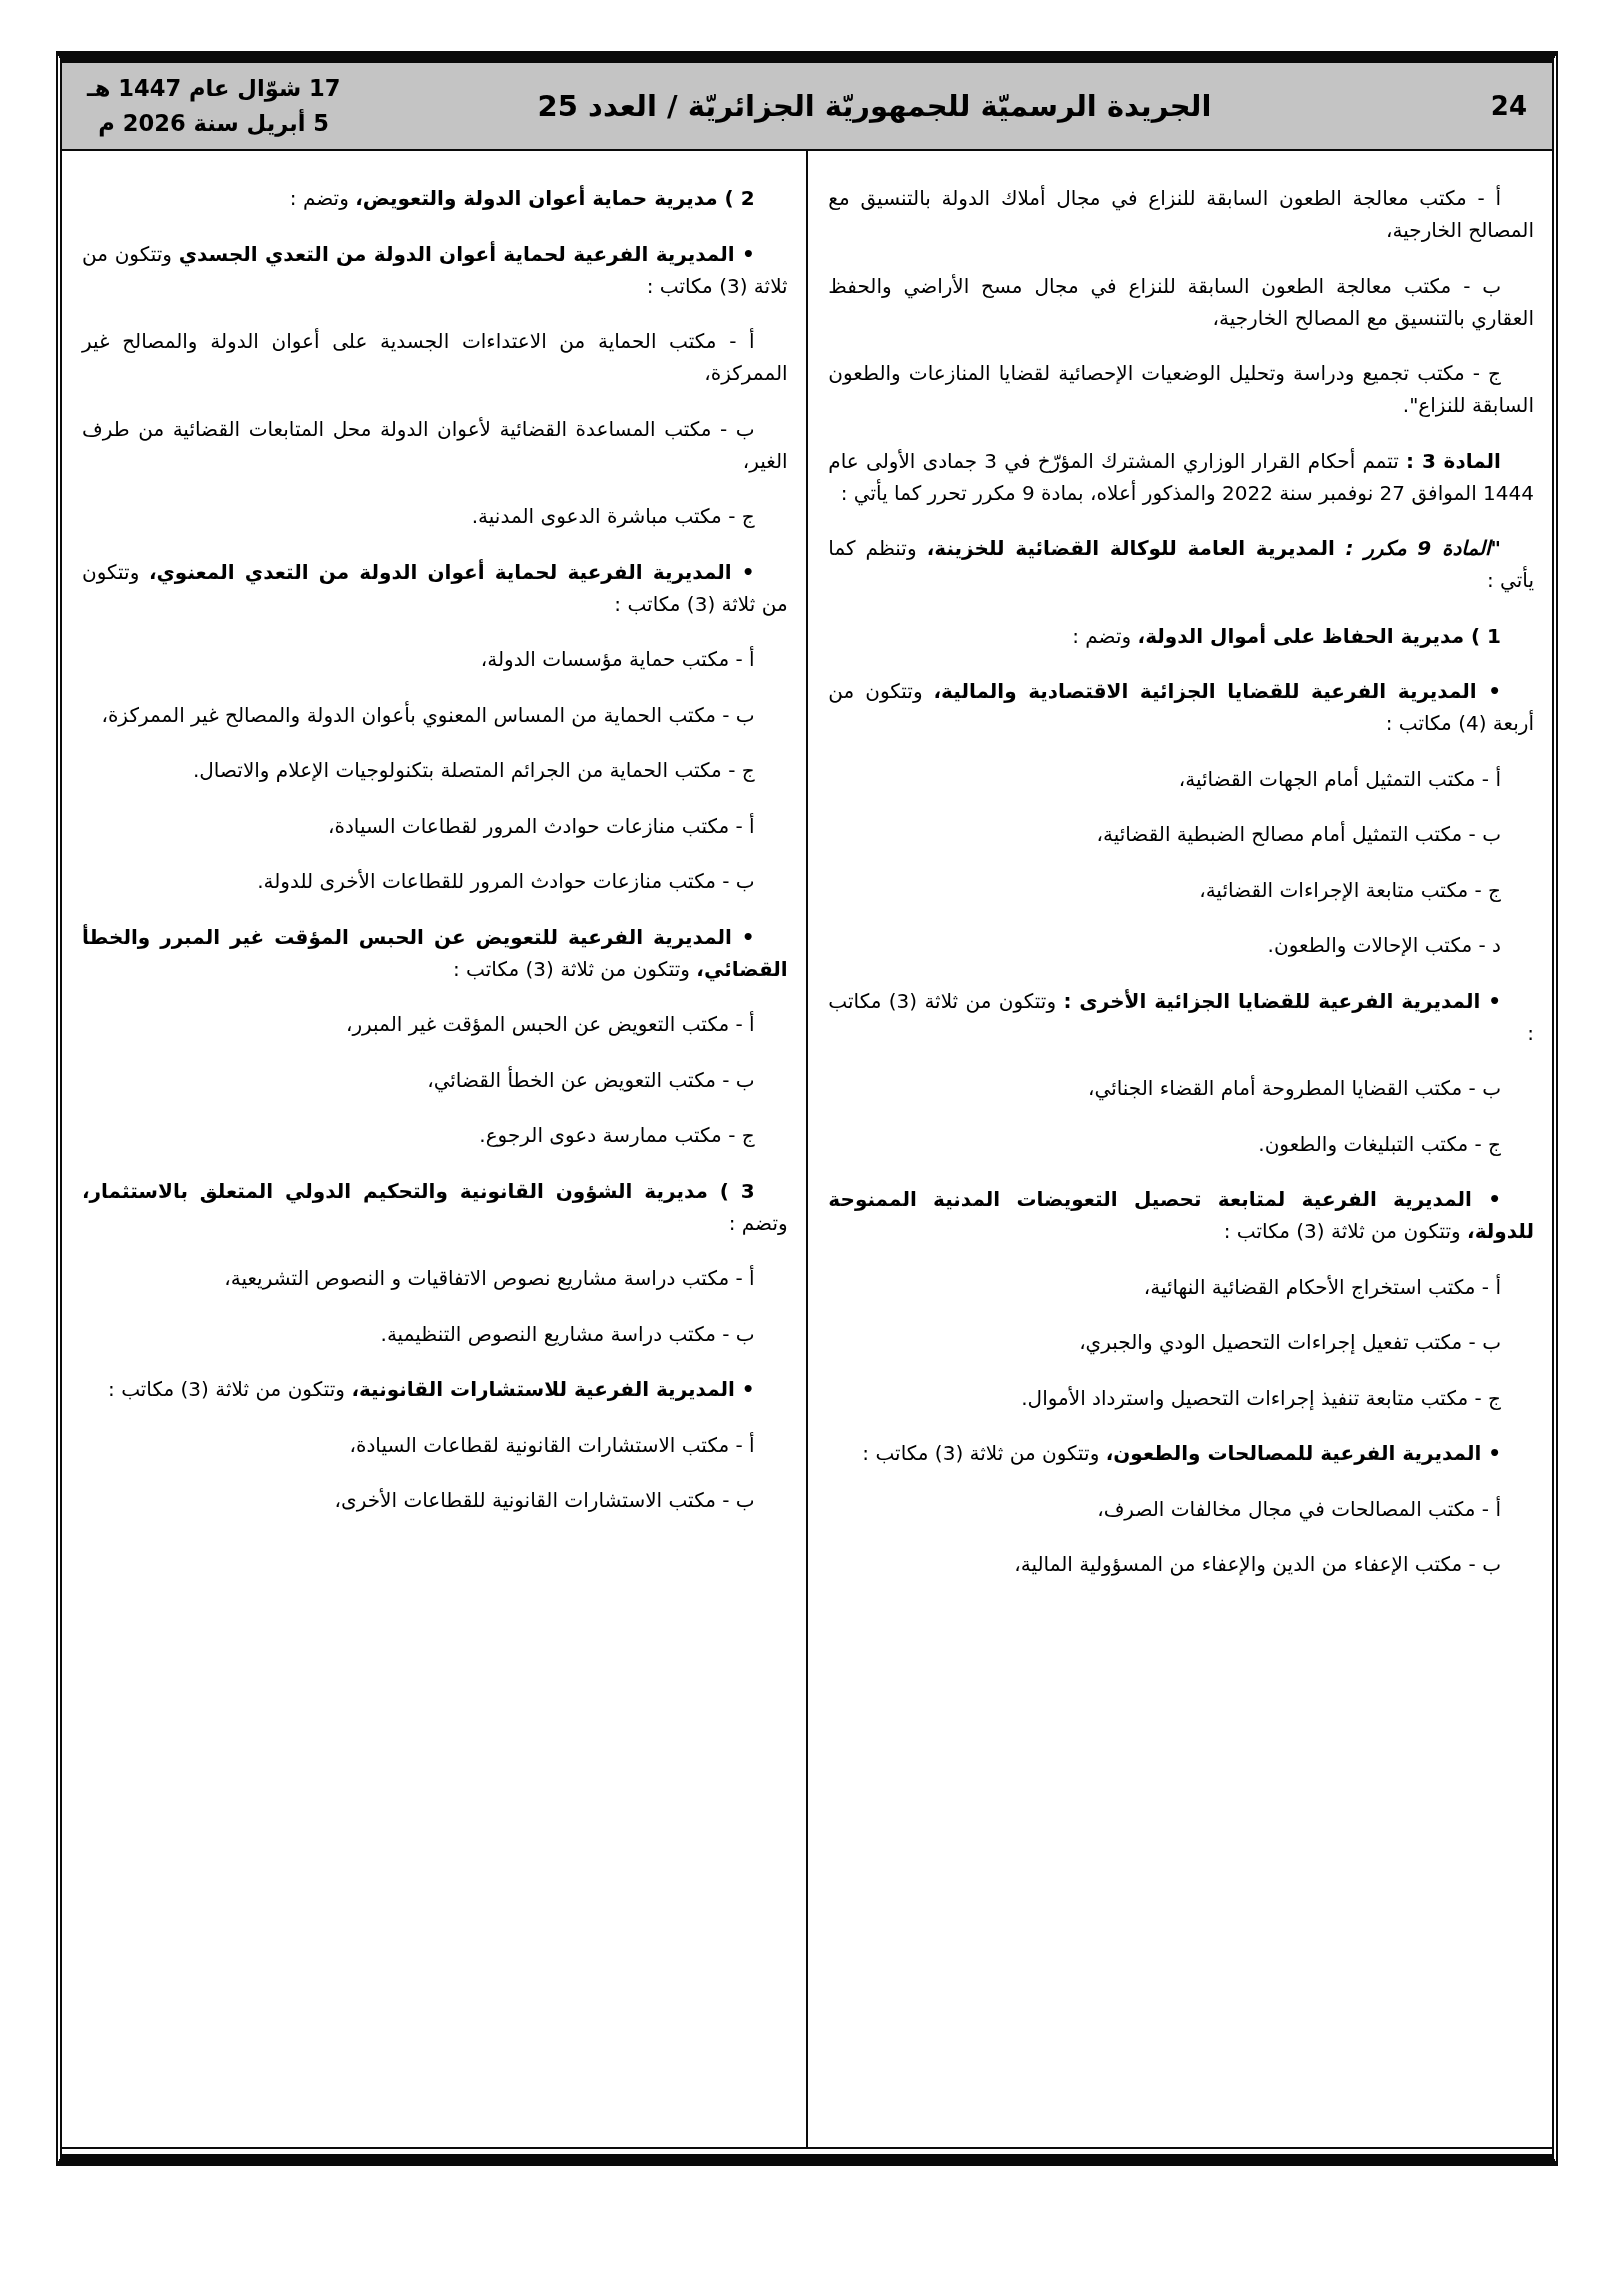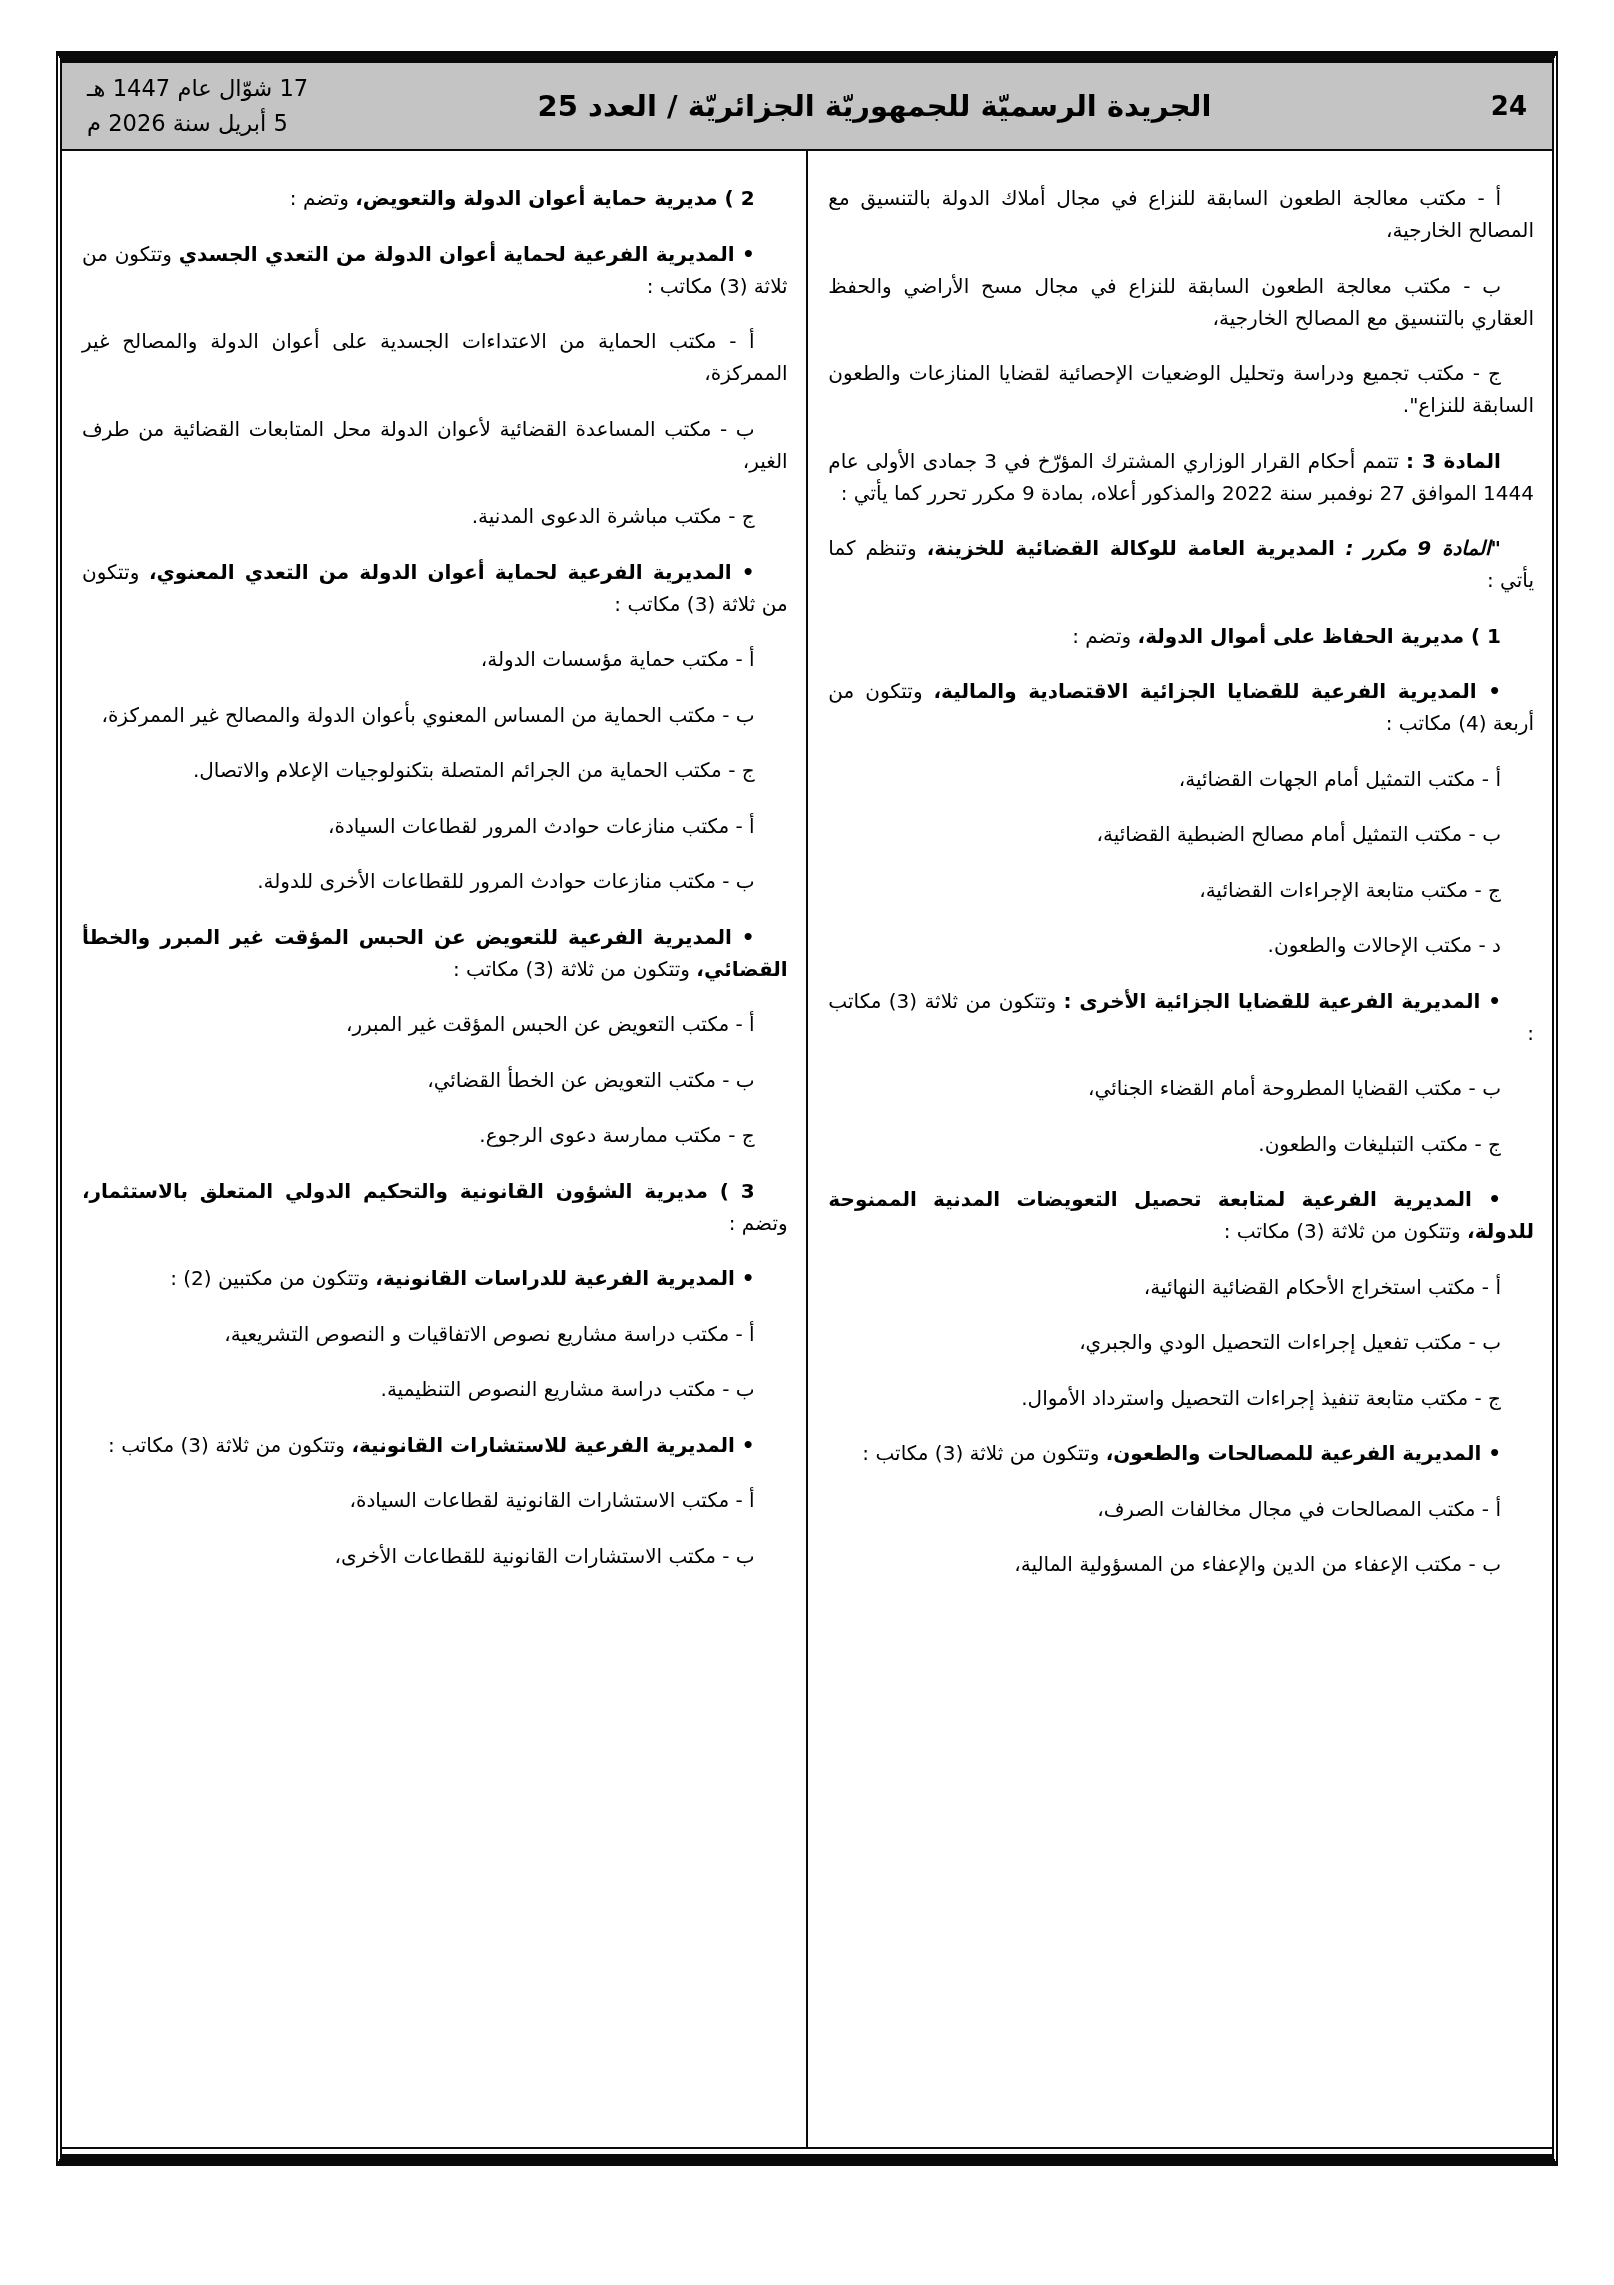--- a/index.html
+++ b/index.html
@@ -35,22 +35,22 @@
   }
   .page-number {
     font-size: 26px; font-weight: bold;
     justify-self: start;
   }
   .journal-title {
     font-size: 29px; font-weight: bold;
     text-align: center;
   }
   .dates {
-    font-size: 22.6px; font-weight: normal;
-    text-align: left; line-height: 1.55;
+    font-size: 22.6px; font-weight: bold;
+    text-align: center; line-height: 1.55;
     justify-self: end;
   }
   .content {
     flex: 1 1 auto;
     display: flex;
     direction: rtl;
     border-bottom: 2.7px solid #0a0a0a;
     margin-bottom: 5.4px;
     overflow: hidden;
   }
@@ -121,21 +121,20 @@
         <p class="item"><span class="normal">أ - مكتب حماية مؤسسات الدولة،</span></p>
         <p class="item"><span class="normal">ب - مكتب الحماية من المساس المعنوي بأعوان الدولة والمصالح غير الممركزة،</span></p>
         <p class="item"><span class="normal">ج - مكتب الحماية من الجرائم المتصلة بتكنولوجيات الإعلام والاتصال.</span></p>
         <p class="item"><span class="normal">أ - مكتب منازعات حوادث المرور لقطاعات السيادة،</span></p>
         <p class="item"><span class="normal">ب - مكتب منازعات حوادث المرور للقطاعات الأخرى للدولة.</span></p>
         <p class="head"><span class="bold">• المديرية الفرعية للتعويض عن الحبس المؤقت غير المبرر والخطأ القضائي،</span><span class="normal"> وتتكون من ثلاثة (3) مكاتب :</span></p>
         <p class="item"><span class="normal">أ - مكتب التعويض عن الحبس المؤقت غير المبرر،</span></p>
         <p class="item"><span class="normal">ب - مكتب التعويض عن الخطأ القضائي،</span></p>
         <p class="item"><span class="normal">ج - مكتب ممارسة دعوى الرجوع.</span></p>
         <p class="numbered"><span class="bold">3 ) مديرية الشؤون القانونية والتحكيم الدولي المتعلق بالاستثمار،</span><span class="normal"> وتضم :</span></p>
-        <p class="head"><span class="bold">• المديرية الفرعية للدراسات القانونية،</span><span class="normal"> وتتكون من مكتبين (2) :</span></p>
         <p class="item"><span class="normal">أ - مكتب دراسة مشاريع نصوص الاتفاقيات و النصوص التشريعية،</span></p>
         <p class="item"><span class="normal">ب - مكتب دراسة مشاريع النصوص التنظيمية.</span></p>
         <p class="head"><span class="bold">• المديرية الفرعية للاستشارات القانونية،</span><span class="normal"> وتتكون من ثلاثة (3) مكاتب :</span></p>
         <p class="item"><span class="normal">أ - مكتب الاستشارات القانونية لقطاعات السيادة،</span></p>
         <p class="item"><span class="normal">ب - مكتب الاستشارات القانونية للقطاعات الأخرى،</span></p>
       </div>
   </div>
 </div>
 
 

